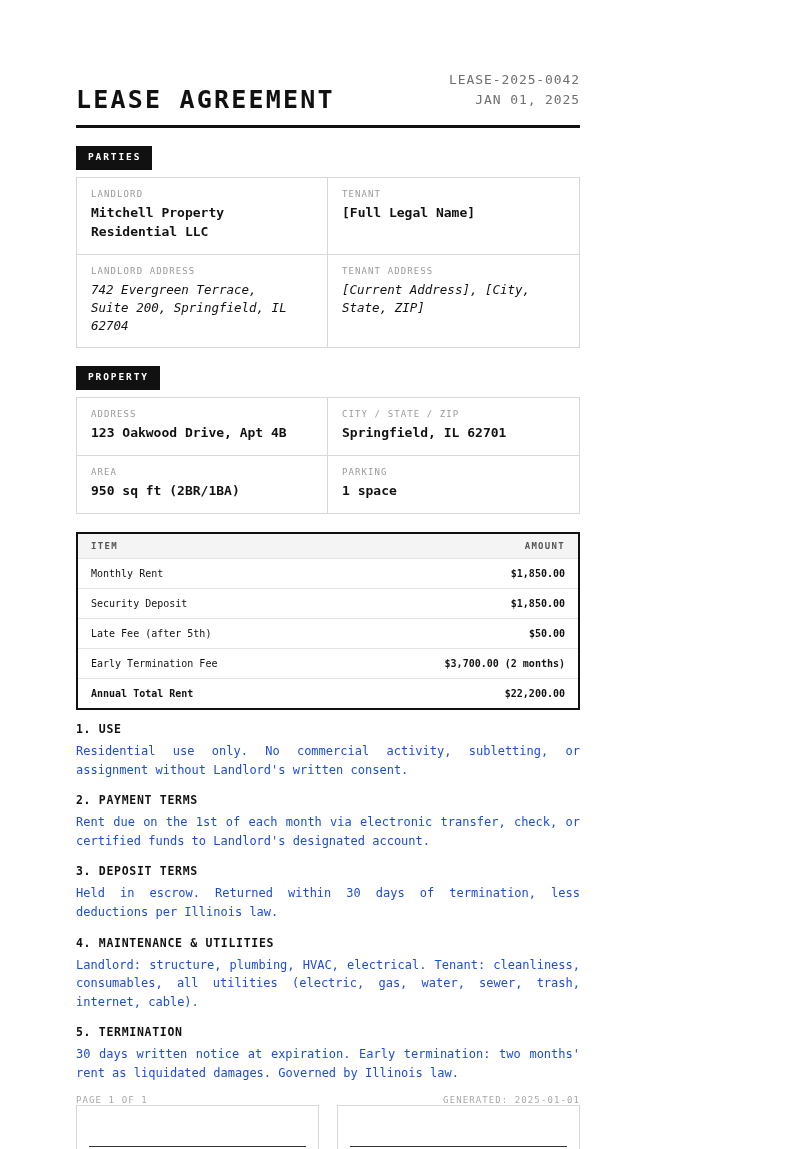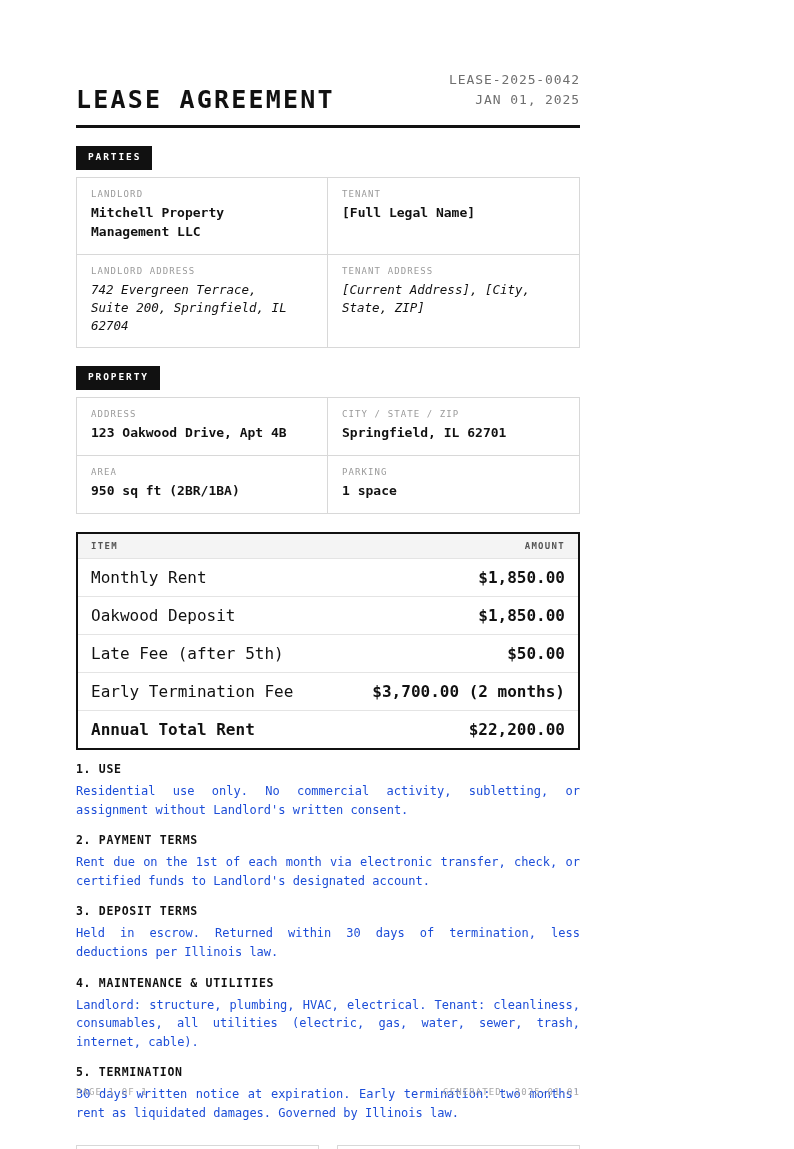--- a/index.html
+++ b/index.html
@@ -91,21 +91,21 @@
   .amounts-table {
     border: 2px solid #111111;
     margin-top: 18px;
     width: 100%;
     border-collapse: collapse;
     box-sizing: border-box;
   }
   .amounts-table th,
   .amounts-table td {
     padding: 9px 13px;
-    font-size: 16px;
+    font-size: 10px;
     text-align: left;
   }
   .amounts-table thead th {
     background: #f4f4f4;
     font-size: 9px;
     letter-spacing: 1.3px;
     color: #555555;
     font-weight: bold;
     padding-top: 7px;
     padding-bottom: 7px;
@@ -160,21 +160,21 @@
     font-size: 9px;
     letter-spacing: 1.1px;
     color: #9a9a9a;
   }
 
   
   .doc-footer {
     position: absolute;
     left: 76px;
     right: 76px;
-    bottom: 52px;
+    bottom: 44px;
     display: flex;
     justify-content: space-between;
     font-size: 9px;
     letter-spacing: 1.1px;
     color: #a8a8a8;
   }
 </style>
 </head>
 <body>
 
@@ -187,21 +187,21 @@
       <div>LEASE-2025-0042</div>
       <div>JAN 01, 2025</div>
     </div>
   </div>
 
   
   <div class="section-badge">PARTIES</div>
   <div class="info-grid">
     <div class="info-cell">
       <div class="info-label">LANDLORD</div>
-      <div class="info-value">Mitchell Property Management LLC</div>
+      <div class="info-value">Mitchell Property Residential LLC</div>
     </div>
     <div class="info-cell">
       <div class="info-label">TENANT</div>
       <div class="info-value">[Full Legal Name]</div>
     </div>
     <div class="info-cell">
       <div class="info-label">LANDLORD ADDRESS</div>
       <div class="info-value regular">742 Evergreen Terrace, Suite 200, Springfield, IL 62704</div>
     </div>
     <div class="info-cell">
@@ -238,21 +238,21 @@
         <th class="item-col">ITEM</th>
         <th class="amount-col">AMOUNT</th>
       </tr>
     </thead>
     <tbody>
       <tr>
         <td class="item-col">Monthly Rent</td>
         <td class="amount-col">$1,850.00</td>
       </tr>
       <tr>
-        <td class="item-col">Oakwood Deposit</td>
+        <td class="item-col">Security Deposit</td>
         <td class="amount-col">$1,850.00</td>
       </tr>
       <tr>
         <td class="item-col">Late Fee (after 5th)</td>
         <td class="amount-col">$50.00</td>
       </tr>
       <tr>
         <td class="item-col">Early Termination Fee</td>
         <td class="amount-col">$3,700.00 (2 months)</td>
       </tr>

